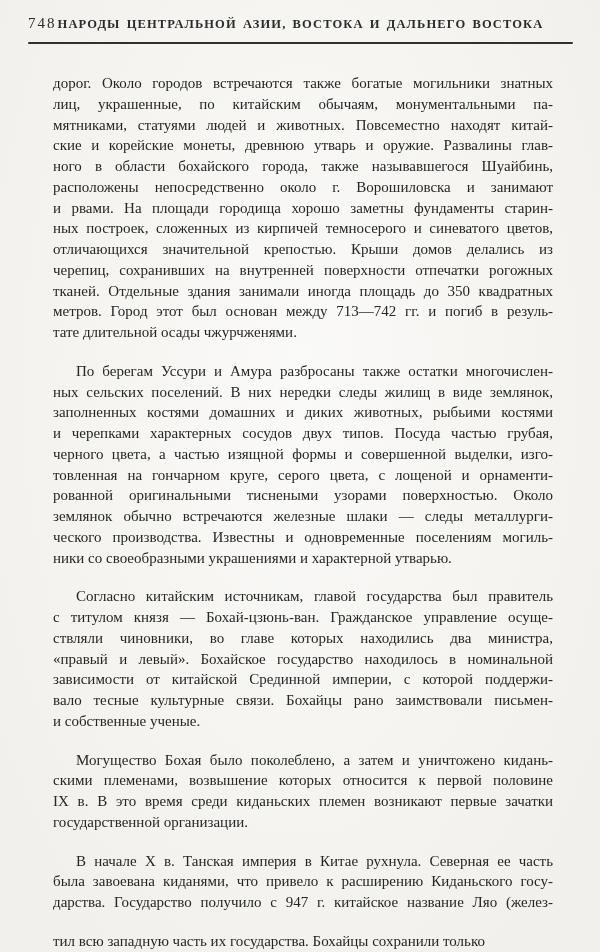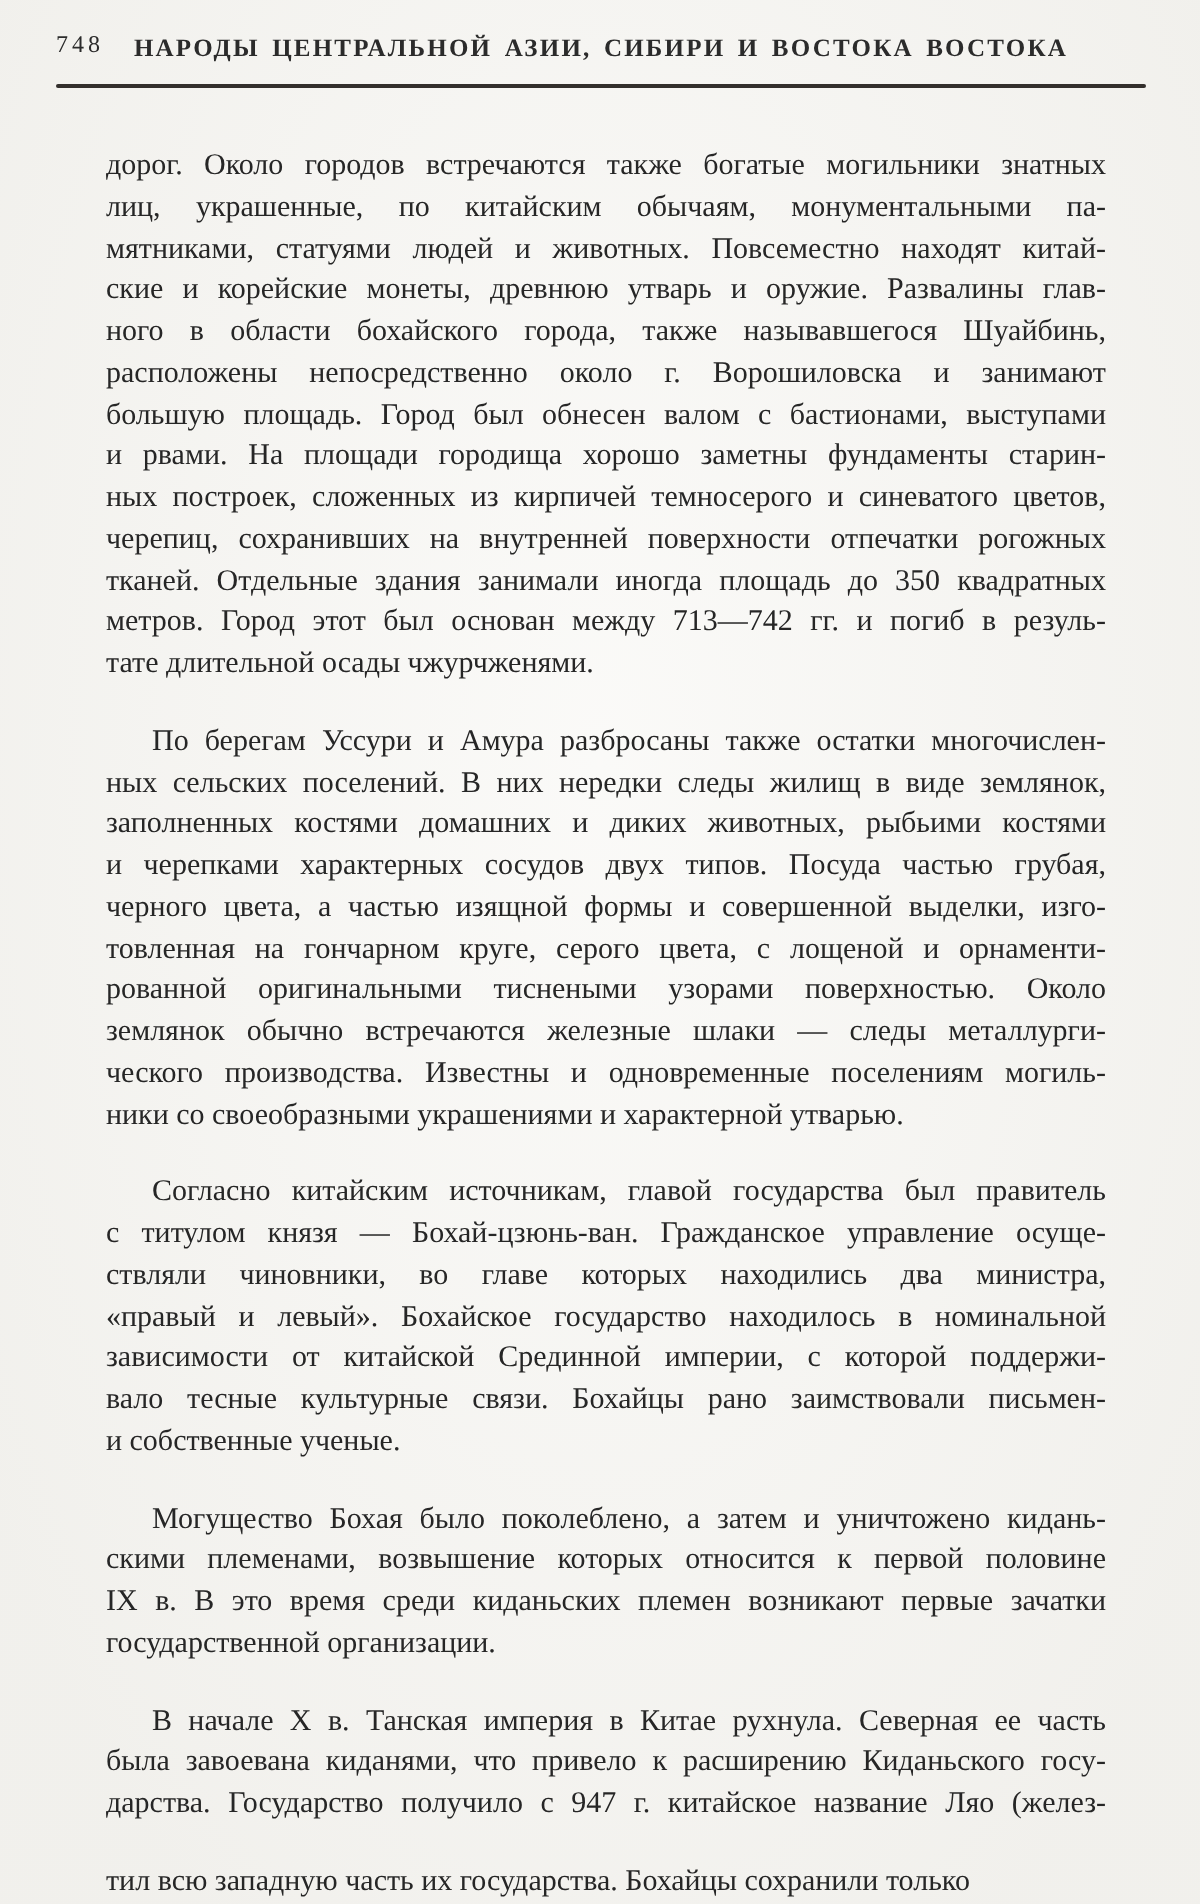--- a/index.html
+++ b/index.html
@@ -26,21 +26,21 @@
     position: absolute;
     top: 14px;
     left: 28px;
     right: 27px;
     height: 22px;
   }
   .pagenum {
     position: absolute;
     left: 0;
     top: 1px;
-    font-size: 12px;
+    font-size: 15px;
     letter-spacing: 2px;
     color: #2b2b2b;
   }
   .title {
     display: block;
     text-align: center;
     font-size: 12.5px;
     font-weight: bold;
     letter-spacing: 1.1px;
     word-spacing: 2px;
@@ -80,34 +80,34 @@
   .line.indent {
     text-indent: 23px;
   }
 </style>
 </head>
 <body>
 
 <div class="page">
   <header class="running-head">
     <span class="pagenum">748</span>
-    <span class="title">НАРОДЫ ЦЕНТРАЛЬНОЙ АЗИИ, СИБИРИ И ВОСТОКА ВОСТОКА</span>
+    <span class="title">НАРОДЫ ЦЕНТРАЛЬНОЙ АЗИИ, ВОСТОКА И ДАЛЬНЕГО ВОСТОКА</span>
   </header>
   <div class="rule"></div>
   <main class="body-text" id="body-text">
       <div class="para">
         <div class="line">дорог. Около городов встречаются также богатые могильники знатных</div>
         <div class="line">лиц, украшенные, по китайским обычаям, монументальными па-</div>
         <div class="line">мятниками, статуями людей и животных. Повсеместно находят китай-</div>
         <div class="line">ские и корейские монеты, древнюю утварь и оружие. Развалины глав-</div>
         <div class="line">ного в области бохайского города, также называвшегося Шуайбинь,</div>
         <div class="line">расположены непосредственно около г. Ворошиловска и занимают</div>
-        <div class="line">большую площадь. Город был обнесен валом с бастионами, выступами</div>
         <div class="line">и рвами. На площади городища хорошо заметны фундаменты старин-</div>
         <div class="line">ных построек, сложенных из кирпичей темносерого и синеватого цветов,</div>
+        <div class="line">отличающихся значительной крепостью. Крыши домов делались из</div>
         <div class="line">черепиц, сохранивших на внутренней поверхности отпечатки рогожных</div>
         <div class="line">тканей. Отдельные здания занимали иногда площадь до 350 квадратных</div>
         <div class="line">метров. Город этот был основан между 713—742 гг. и погиб в резуль-</div>
         <div class="line last">тате длительной осады чжурчженями.</div>
       </div>
       <div class="para">
         <div class="line indent">По берегам Уссури и Амура разбросаны также остатки многочислен-</div>
         <div class="line">ных сельских поселений. В них нередки следы жилищ в виде землянок,</div>
         <div class="line">заполненных костями домашних и диких животных, рыбьими костями</div>
         <div class="line">и черепками характерных сосудов двух типов. Посуда частью грубая,</div>

